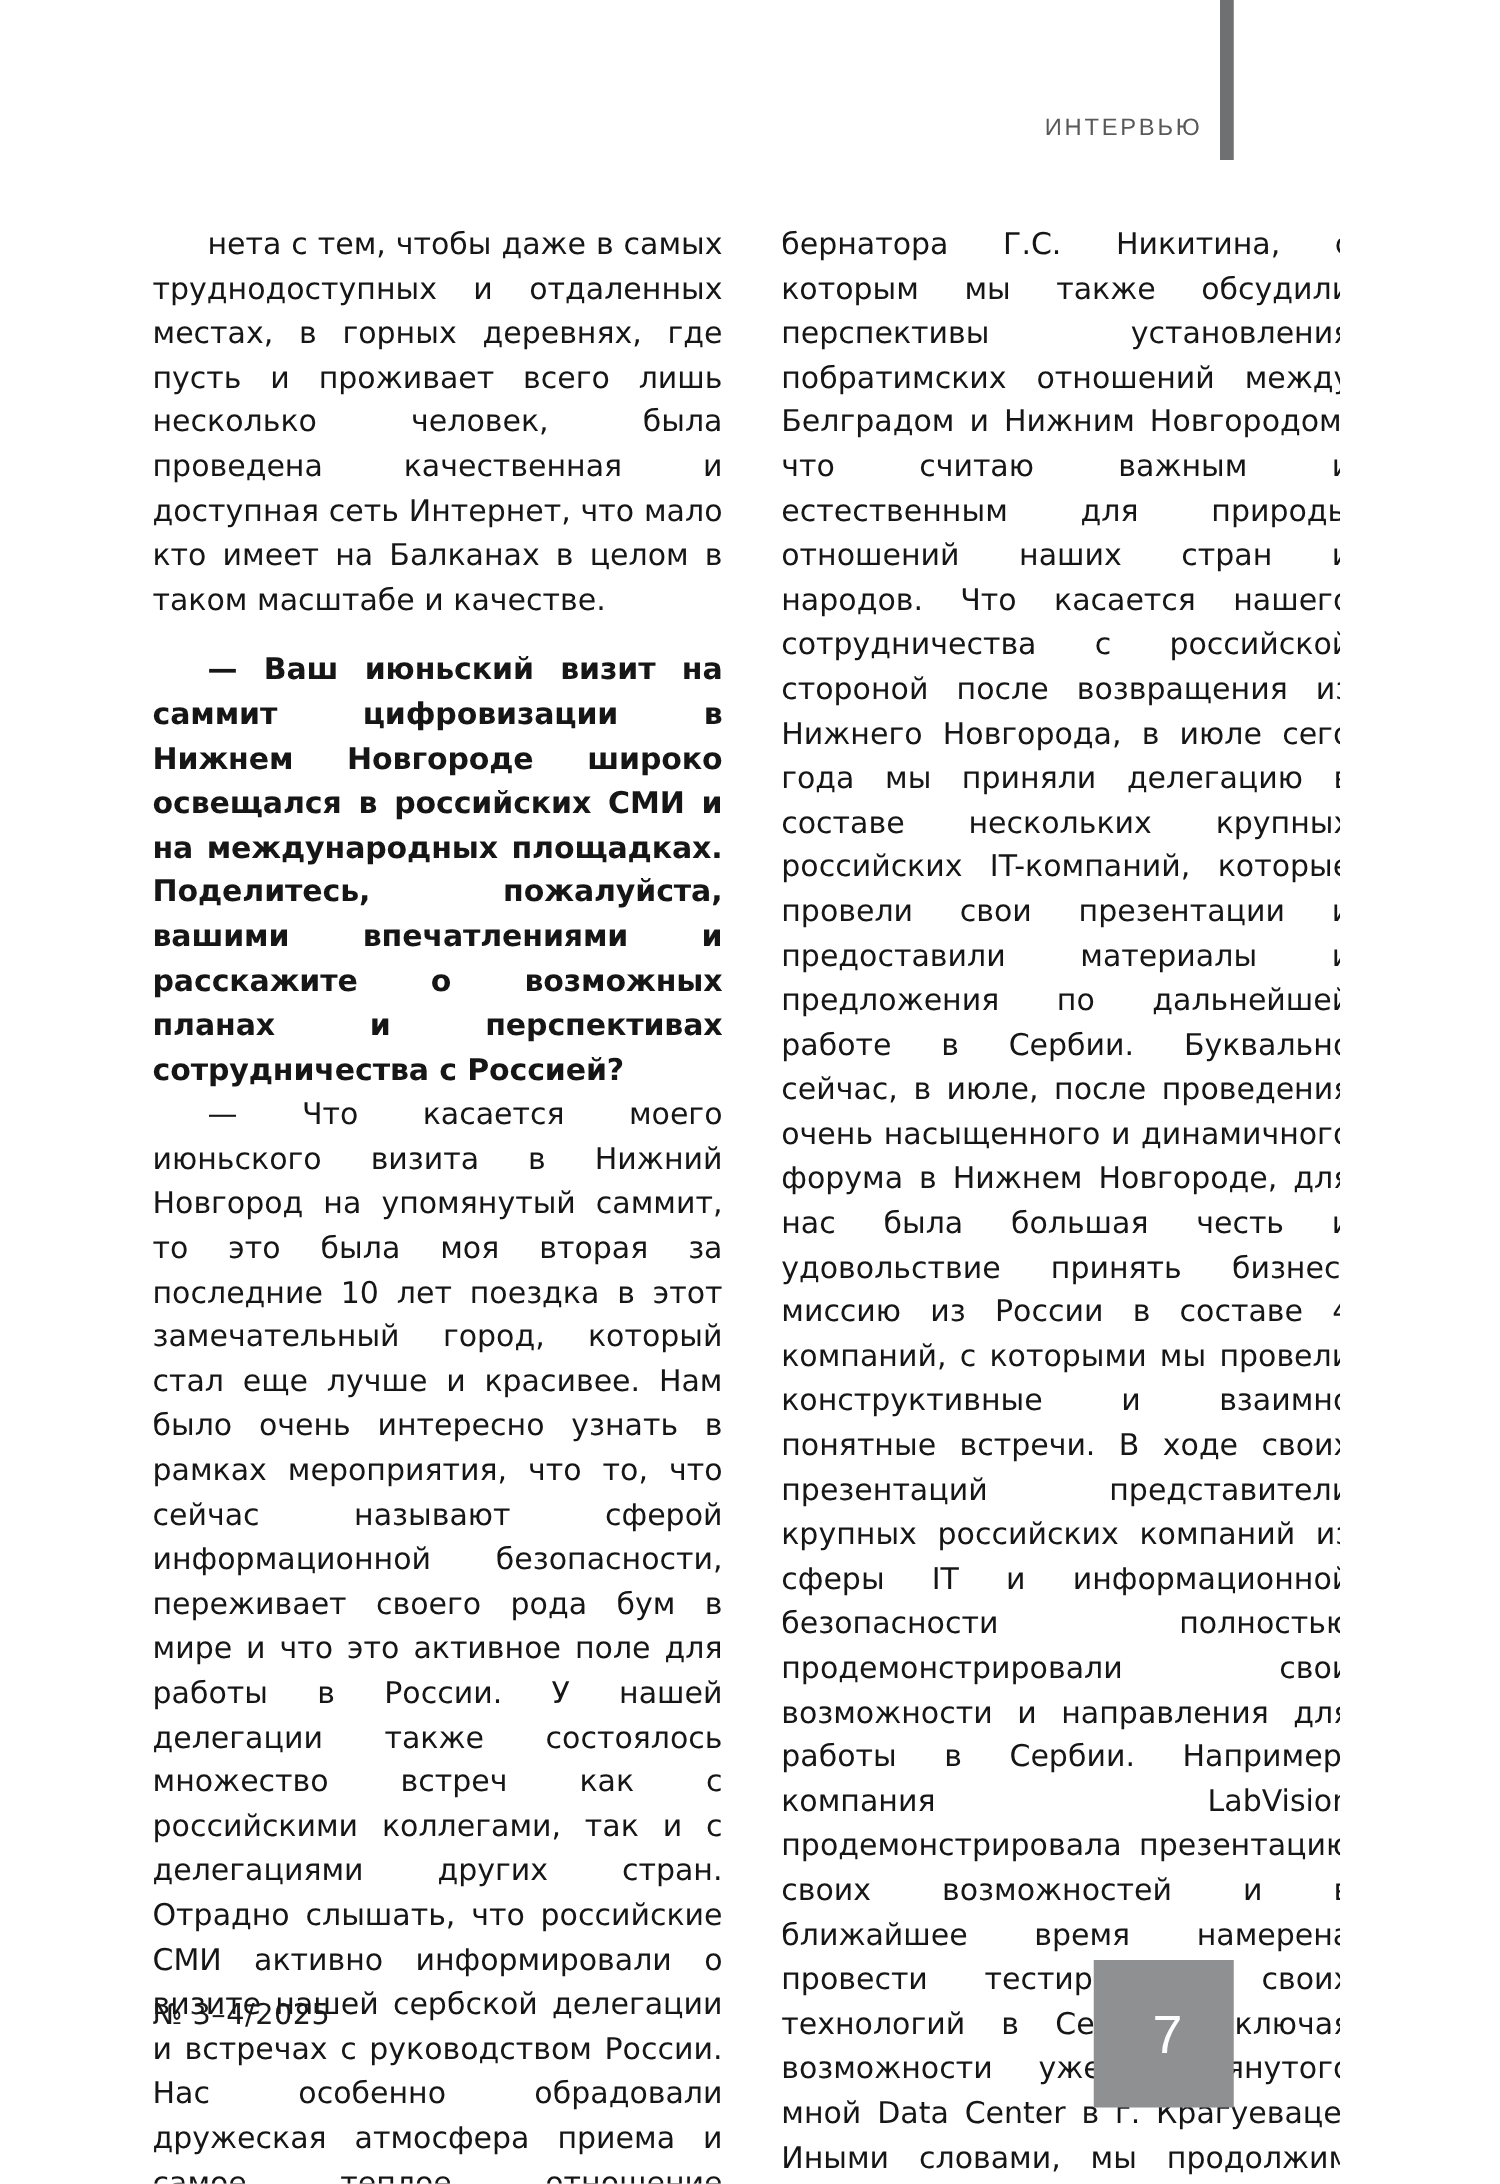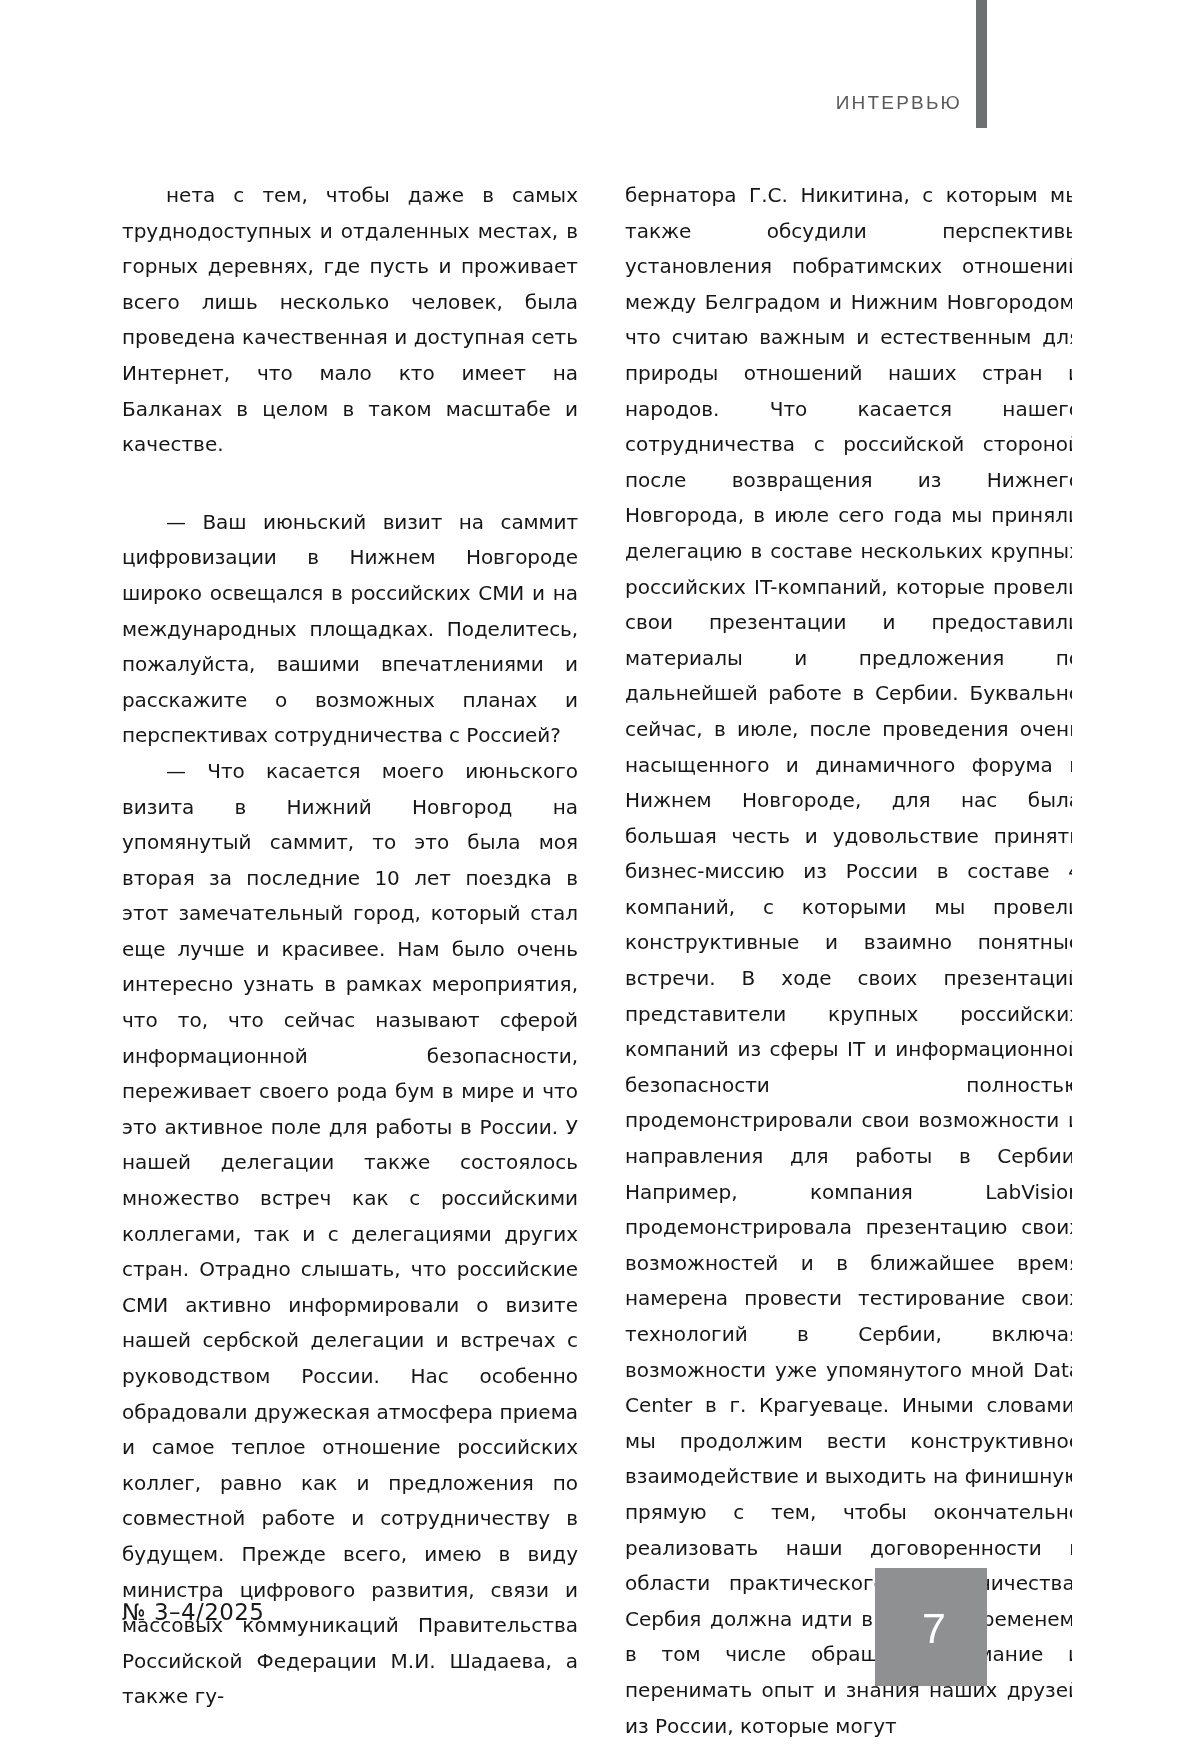--- a/index.html
+++ b/index.html
@@ -50,35 +50,35 @@
     left: 122px;
     width: 960px;
     display: flex;
     gap: 47px;
   }
   .col {
     width: 456px;
   }
   .col p {
     margin: 0;
-    font-size: 20px;
+    font-size: 24px;
     line-height: 35.6px;
     color: #161616;
     text-align: justify;
     text-justify: inter-word;
     hyphens: manual;
     font-family: "DejaVu Sans", sans-serif;
   }
   .col p.indent {
     text-indent: 44px;
   }
   .col p.q {
-    font-weight: normal;
+    font-weight: bold;
     text-indent: 44px;
-    margin-top: 42px;
+    margin-top: 20px;
     letter-spacing: -0.1px;
   }
   .col p.after-q {
     margin-top: 0;
   }
 
   
   .footer {
     position: absolute;
     left: 0;

